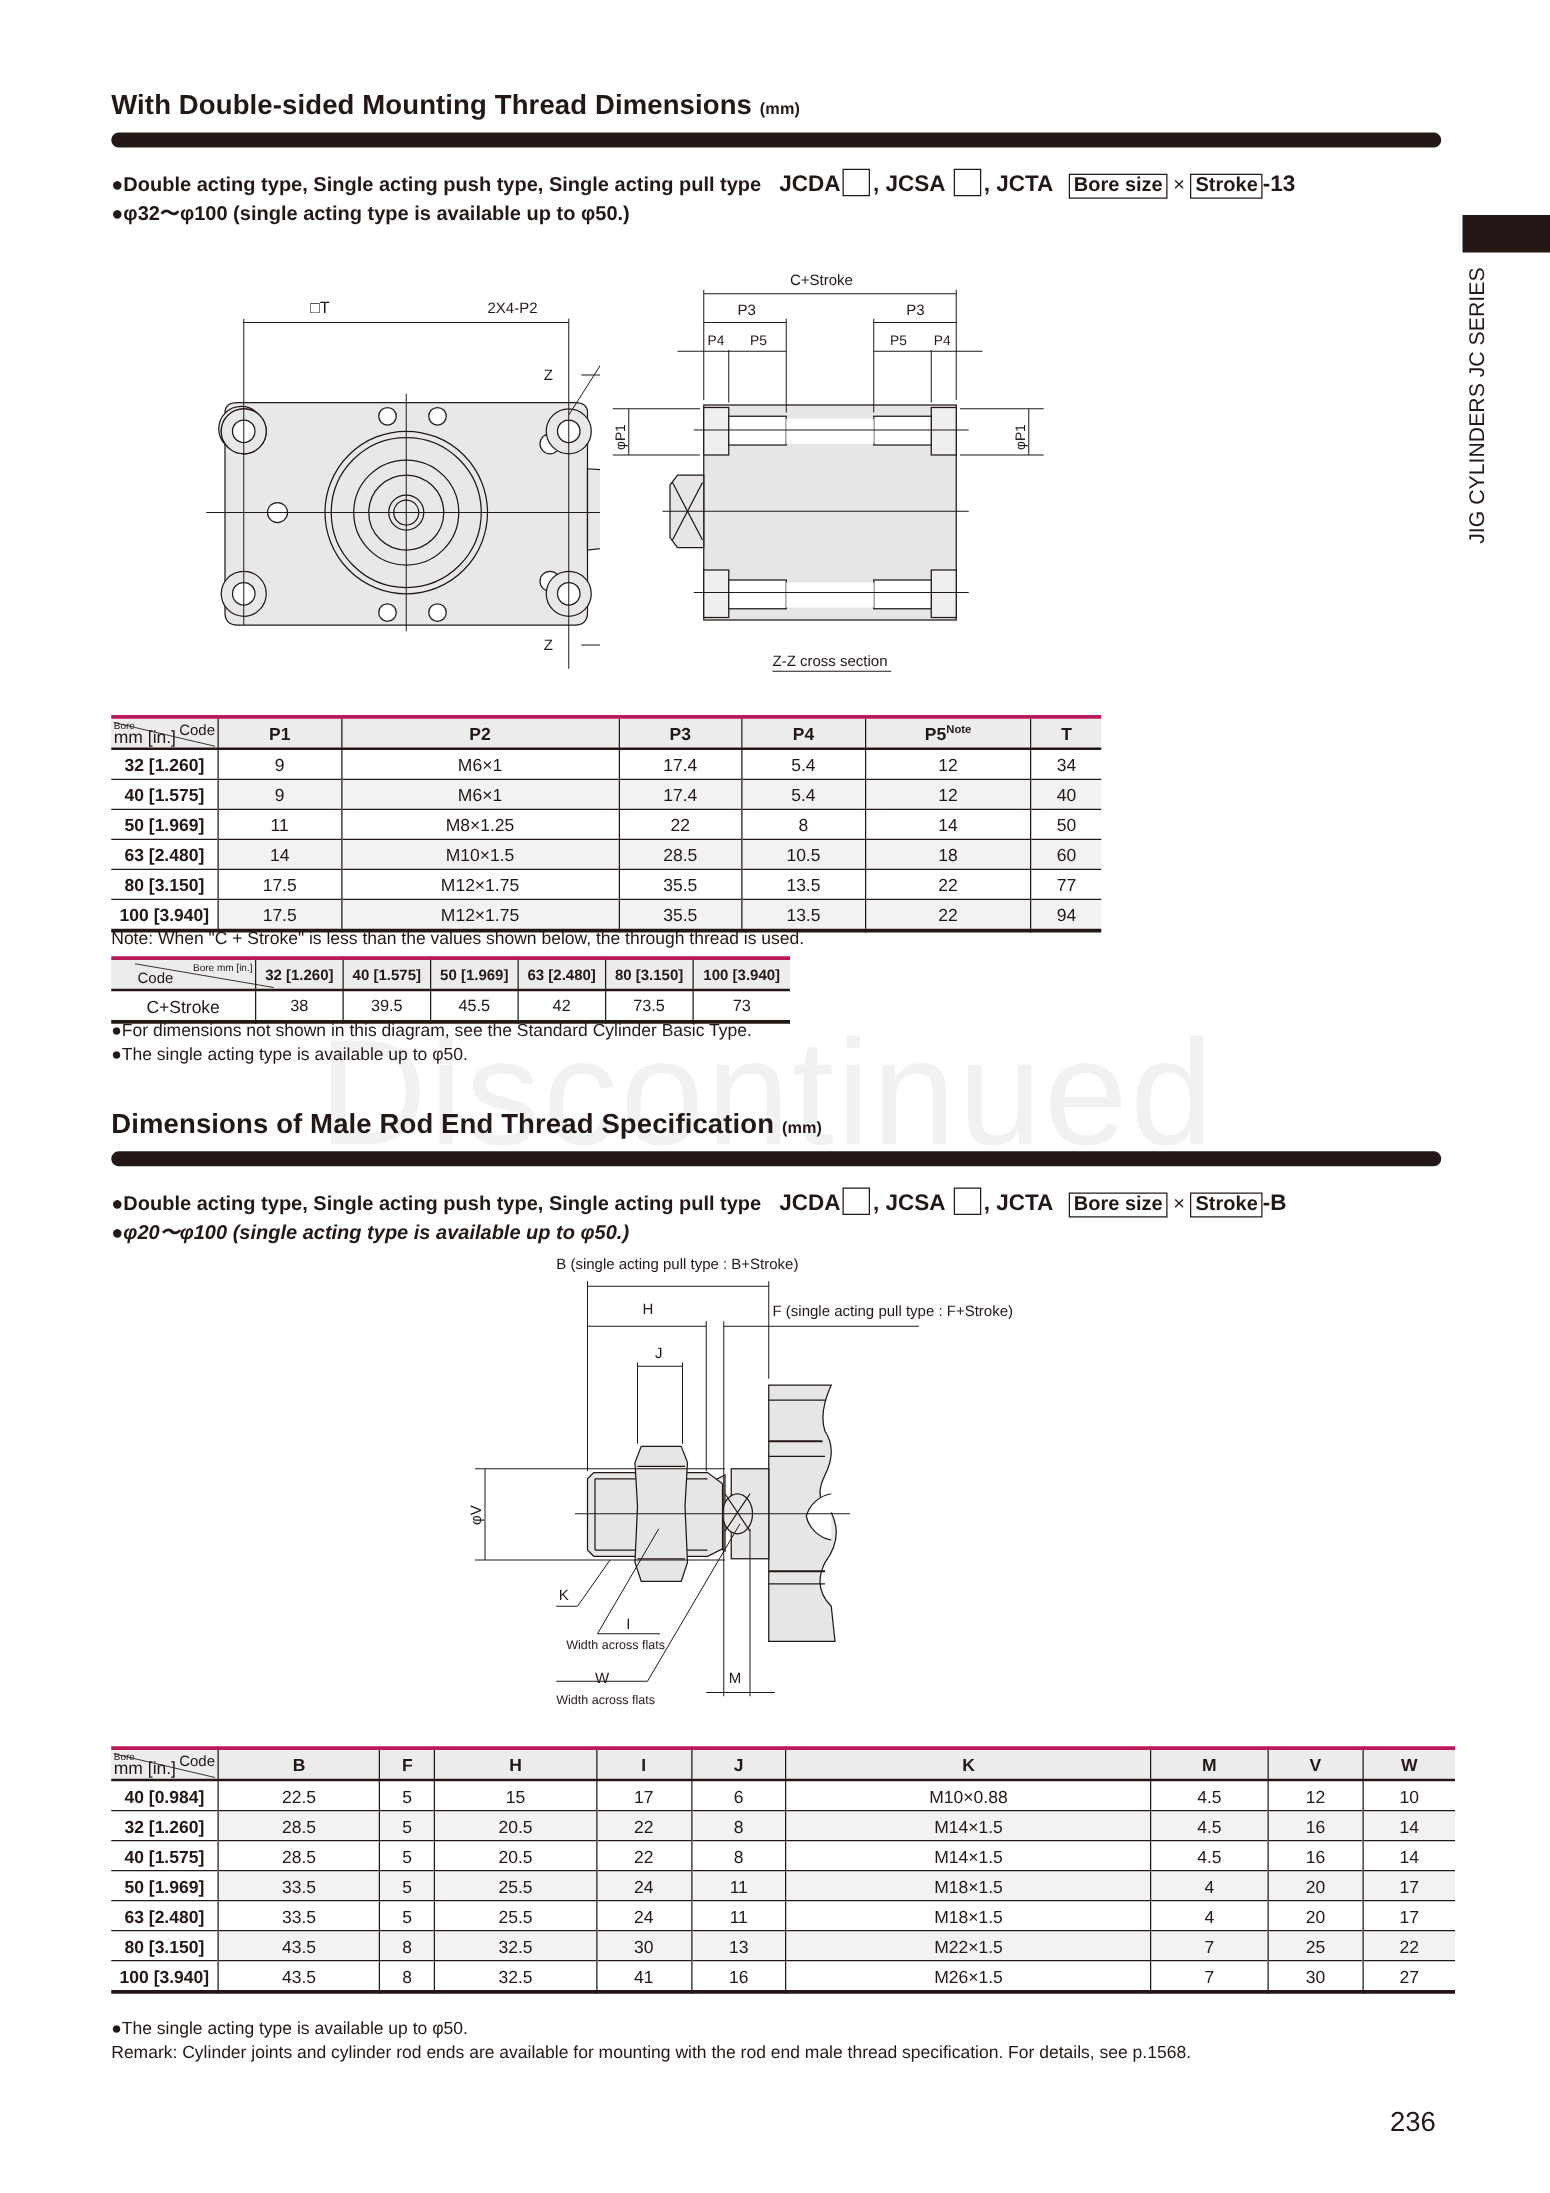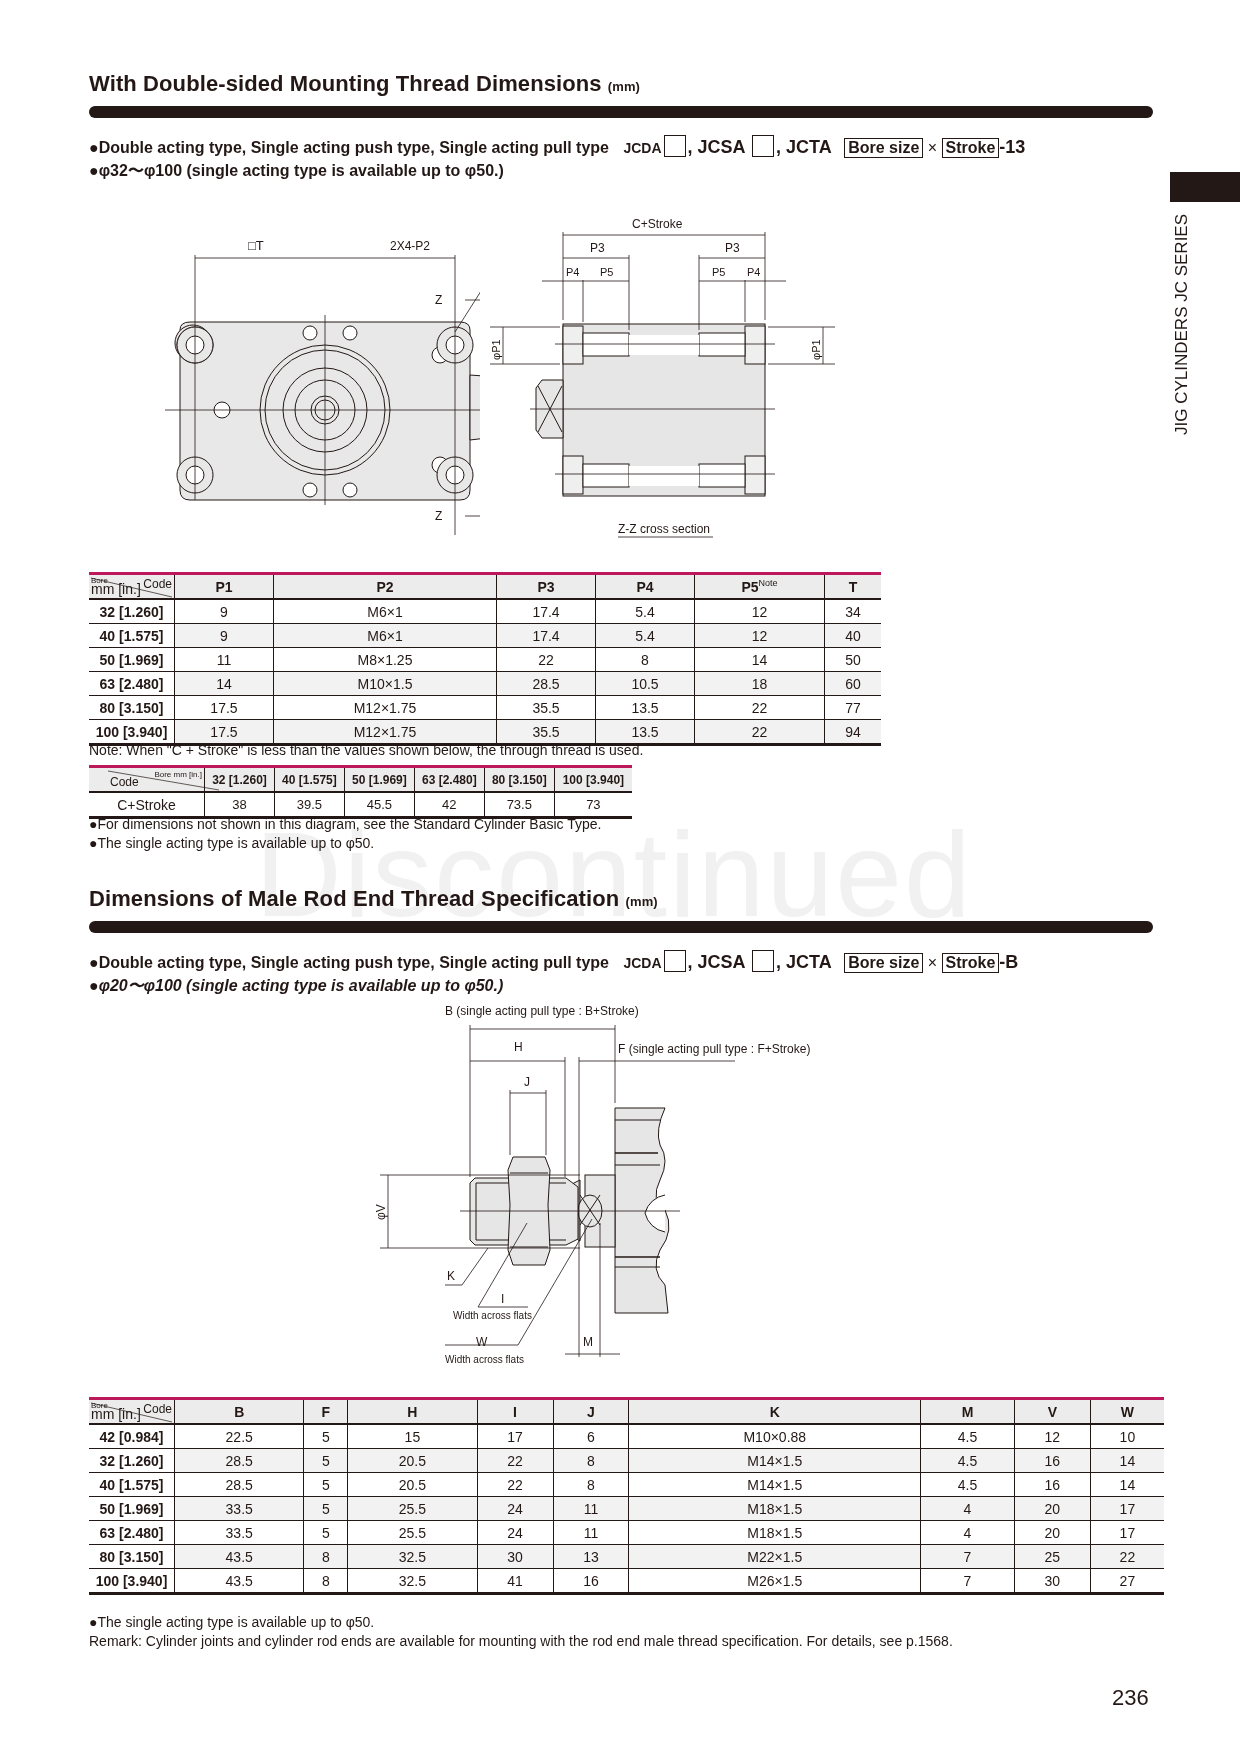--- a/index.html
+++ b/index.html
@@ -3,21 +3,21 @@
 <meta charset="utf-8">
 <style>
   html, body { margin:0; padding:0; background:#fff; }
   body { width:1240px; height:1754px; position:relative; overflow:hidden;
          font-family:"Liberation Sans", sans-serif; color:#231815; }
   .abs { position:absolute; }
   .section-title { font-size:22px; font-weight:bold; letter-spacing:0.1px; }
   .section-title .unit { font-size:13px; font-weight:bold; }
   .bar { height:12px; background:#231815; border-radius:6px; }
   .spec-line { font-size:16px; font-weight:bold; white-space:nowrap; }
-  .spec-line .model { font-size:14px; margin-left:10px;text-align:center; }
+  .spec-line .model { font-size:18px; margin-left:10px;text-align:center; }
   .box { display:inline-block; border:1.5px solid #231815; padding:0 3px; line-height:18px; }
   .emptybox { display:inline-block; width:20px; height:20px; border:1.5px solid #231815; vertical-align:-4px; margin:0 2px; }
   .watermark { font-size:120px; color:#f1f1f1; letter-spacing:2px; z-index:0; }
   table.dim { border-collapse:collapse; font-size:14px; z-index:1; }
   table.dim th, table.dim td { border-left:1px solid #231815; text-align:center; height:23px; padding:0; }
   table.dim th:first-child, table.dim td:first-child { border-left:none; }
   table.dim tr { border-bottom:1px solid #231815; }
   table.dim thead tr { border-top:3px solid #be185d; border-bottom:2px solid #231815; background:#ececec; }
   table.dim tbody tr:nth-child(even) { background:#f2f2f2; }
   table.dim tbody tr:last-child { border-bottom:3px solid #231815; }
@@ -228,21 +228,21 @@
             </svg>
           <span class="c2">Bore</span>
           <span class="c3">mm [in.]</span>
           <span class="c1">Code</span>
         </div>
       </th>
       <th>P1</th>
       <th>P2</th>
       <th>P3</th>
       <th>P4</th>
-      <th><span>P5</span><sup style="font-size:9px;font-weight:normal">Note</sup></th>
+      <th><span>P5</span><sup style="font-size:9px;font-weight:bold">Note</sup></th>
       <th>T</th>
     </tr>
   </thead>
   <tbody id="t1body">
       <tr>
         <td class="rowhead">32 [1.260]</td>
         <td>9</td>
         <td>M6×1</td>
         <td>17.4</td>
         <td>5.4</td>
@@ -433,21 +433,21 @@
       <th>I</th>
       <th>J</th>
       <th>K</th>
       <th>M</th>
       <th>V</th>
       <th>W</th>
     </tr>
   </thead>
   <tbody id="t2body">
       <tr>
-        <td class="rowhead">42 [0.984]</td>
+        <td class="rowhead">40 [0.984]</td>
         <td>22.5</td>
         <td>5</td>
         <td>15</td>
         <td>17</td>
         <td>6</td>
         <td>M10×0.88</td>
         <td>4.5</td>
         <td>12</td>
         <td>10</td>
       </tr>

